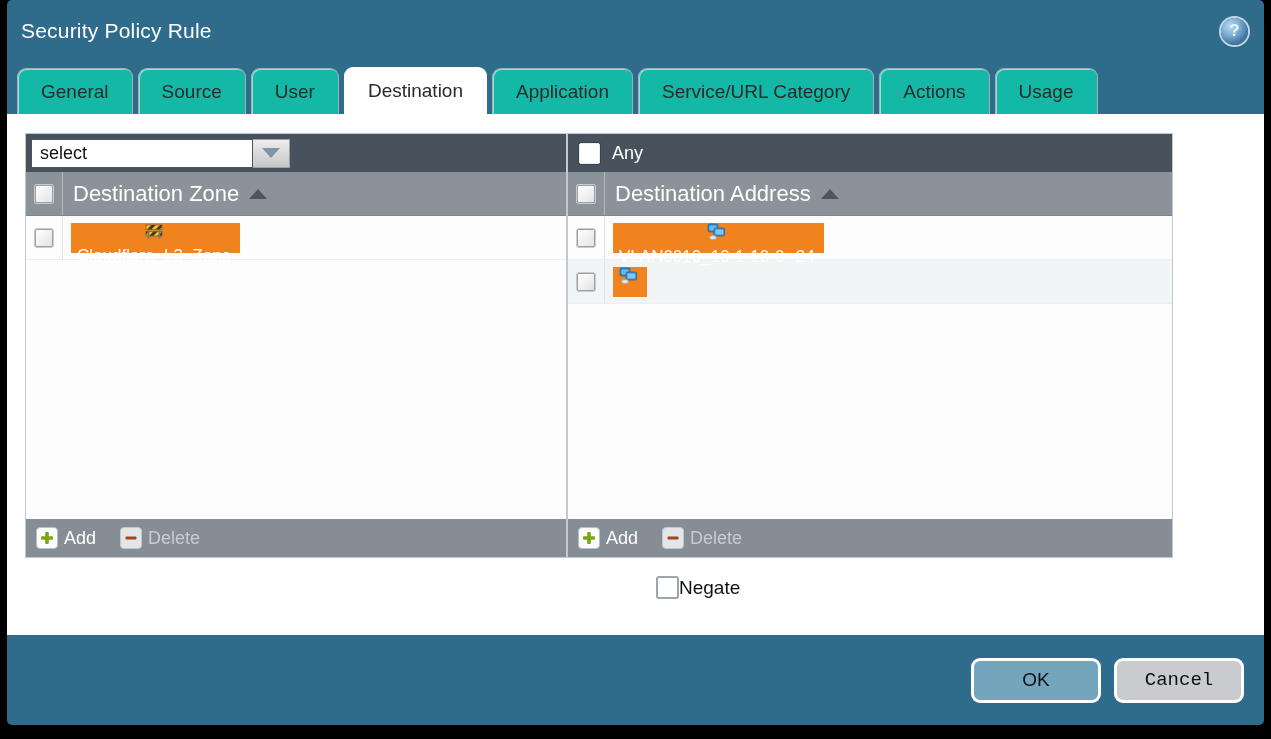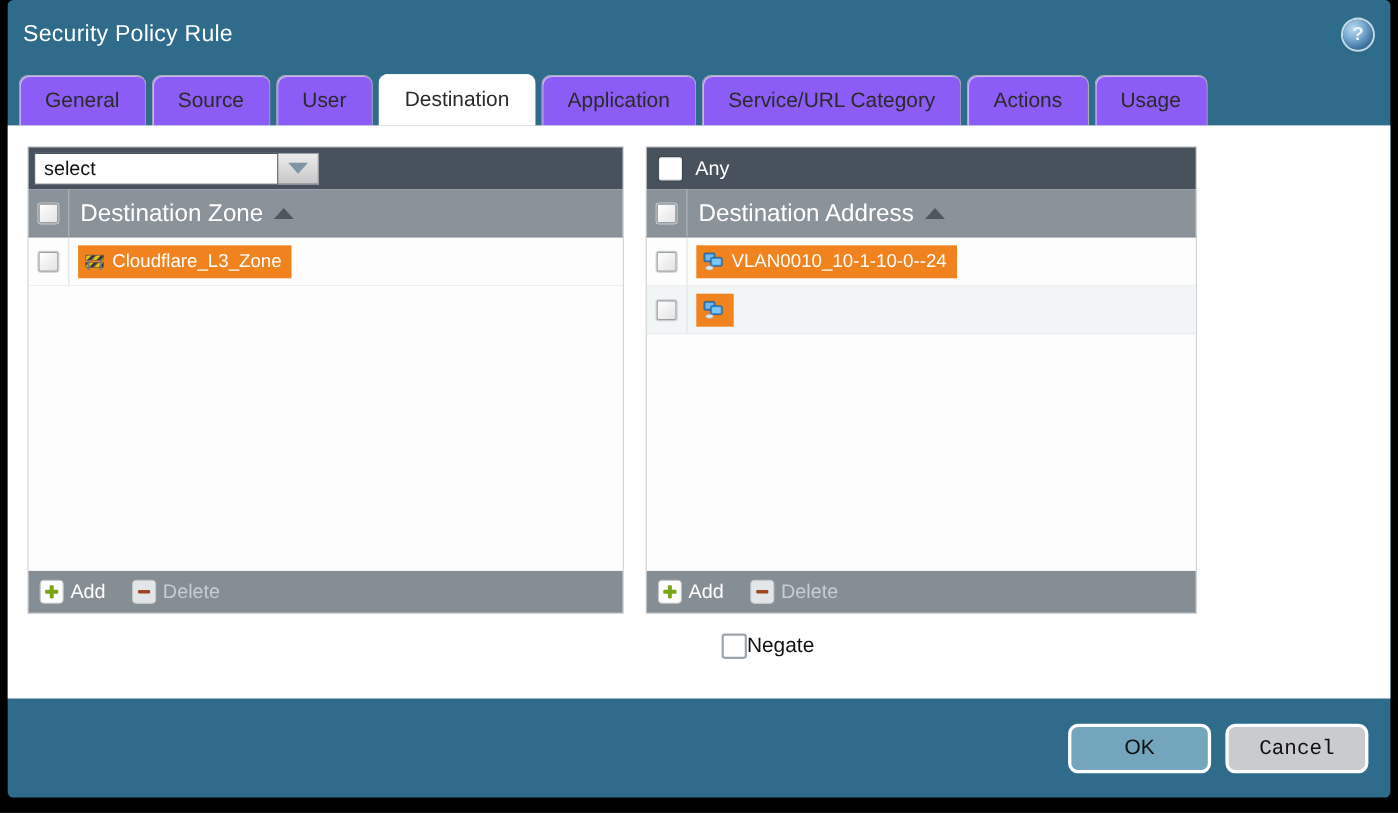--- a/index.html
+++ b/index.html
@@ -28,21 +28,21 @@
     box-shadow:0 0 0 2px rgba(220,238,250,.85), 0 1px 3px rgba(0,0,0,.4);
     color:#eaf4fb; font-size:17px; font-weight:bold;
     display:flex; align-items:center; justify-content:center;
     cursor:pointer;
   }
   
   .tabstrip { height:52px; display:flex; align-items:flex-end; padding-left:10px; }
   .tab {
     height:46px; padding:0 23px;
     display:flex; align-items:center;
-    background:#8b5cf6;
+    background:#14b8a6;
     border:1px solid #a8adb1; border-bottom:none;
     border-radius:9px 9px 0 0;
     margin-right:5px;
     font-size:19px; color:#2a2a2a;
     cursor:pointer; white-space:nowrap;
     box-shadow:inset 1px 1px 0 rgba(255,255,255,.55);
   }
   .tab.active {
     background:#fff; border-color:#fff;
     box-shadow:none; height:47px;
@@ -52,21 +52,21 @@
     background:#fff; height:521px;
     padding:19px 12px 0 18px;
     display:flex; flex-wrap:wrap; align-content:flex-start;
   }
   .panel {
     width:542px; height:425px;
     border:1px solid #c3c8cc;
     display:flex; flex-direction:column;
     background:#fdfdfd;
   }
-  .panel.right { width:501px; margin-left:20px; }
+  .panel.right { width:606px; margin-left:0; }
   .panel-top {
     height:38px; background:#47525c; flex:0 0 38px;
     display:flex; align-items:center; padding:0 5px;
   }
   .select-box { display:flex; height:29px; }
   .select-input {
     width:222px; height:29px; border:1px solid #4c565f;
     font-family:"Liberation Sans", sans-serif;
     font-size:18px; color:#111; padding:0 8px; outline:none;
   }
@@ -113,21 +113,21 @@
     border-bottom:10px solid #4e565e;
   }
   .col-title { margin-left:10px; }
   .list { flex:1; background:#fdfdfd; overflow:hidden; }
   .row { height:44px; display:flex; align-items:center; border-bottom:1px solid #eceeef; cursor:default; }
   .row.alt { background:#f2f5f6; }
   .chip {
     margin-left:8px; height:30px;
     background:#f0831e; color:#fff; font-size:17px;
     display:inline-flex; align-items:center;
-    padding:0 9px 0 6px; gap:7px; cursor:pointer;
+    padding:0 9px 0 6px; gap:7px; cursor:pointer;flex-direction:column;
   }
   .panel-footer {
     height:38px; flex:0 0 38px; background:#858d95;
     display:flex; align-items:center; padding:0 10px; gap:8px;
   }
   .icon-btn-box {
     width:22px; height:22px; border-radius:4px;
     display:flex; align-items:center; justify-content:center;
   }
   .add-box { background:#fcfcfc; border:1px solid #b9bfc3; }

